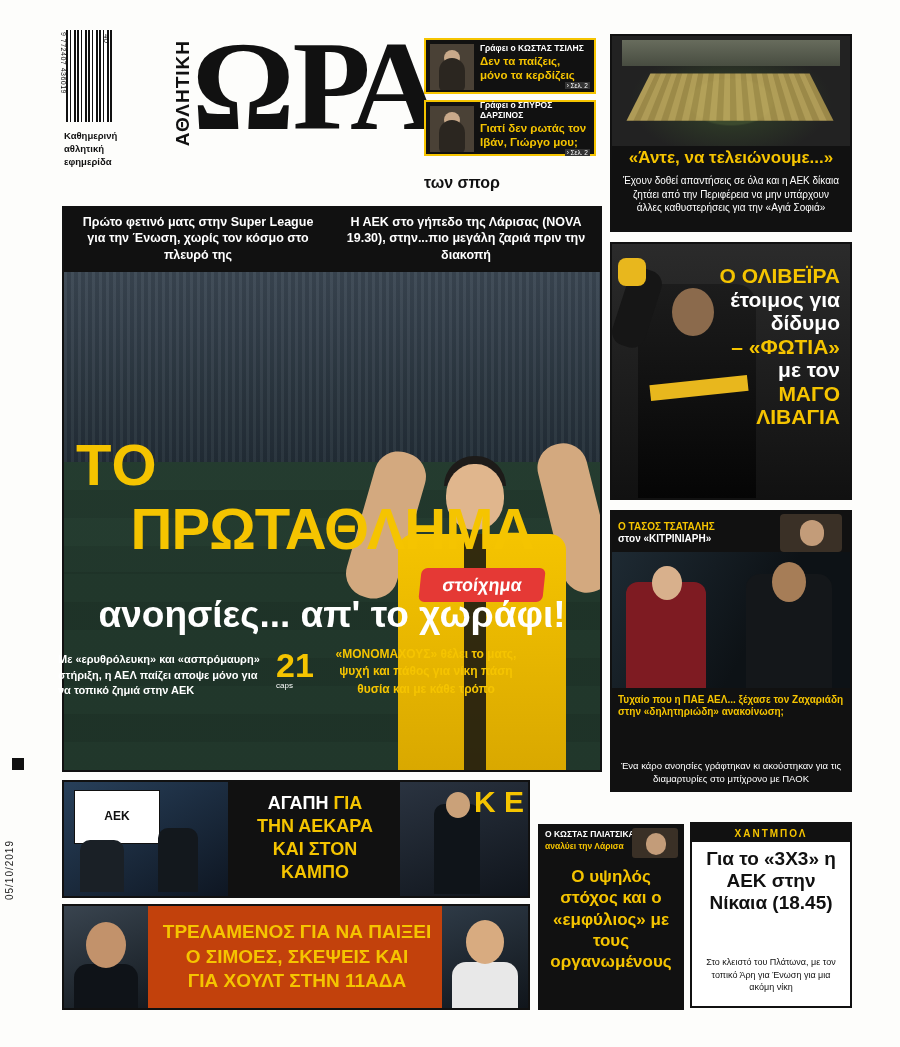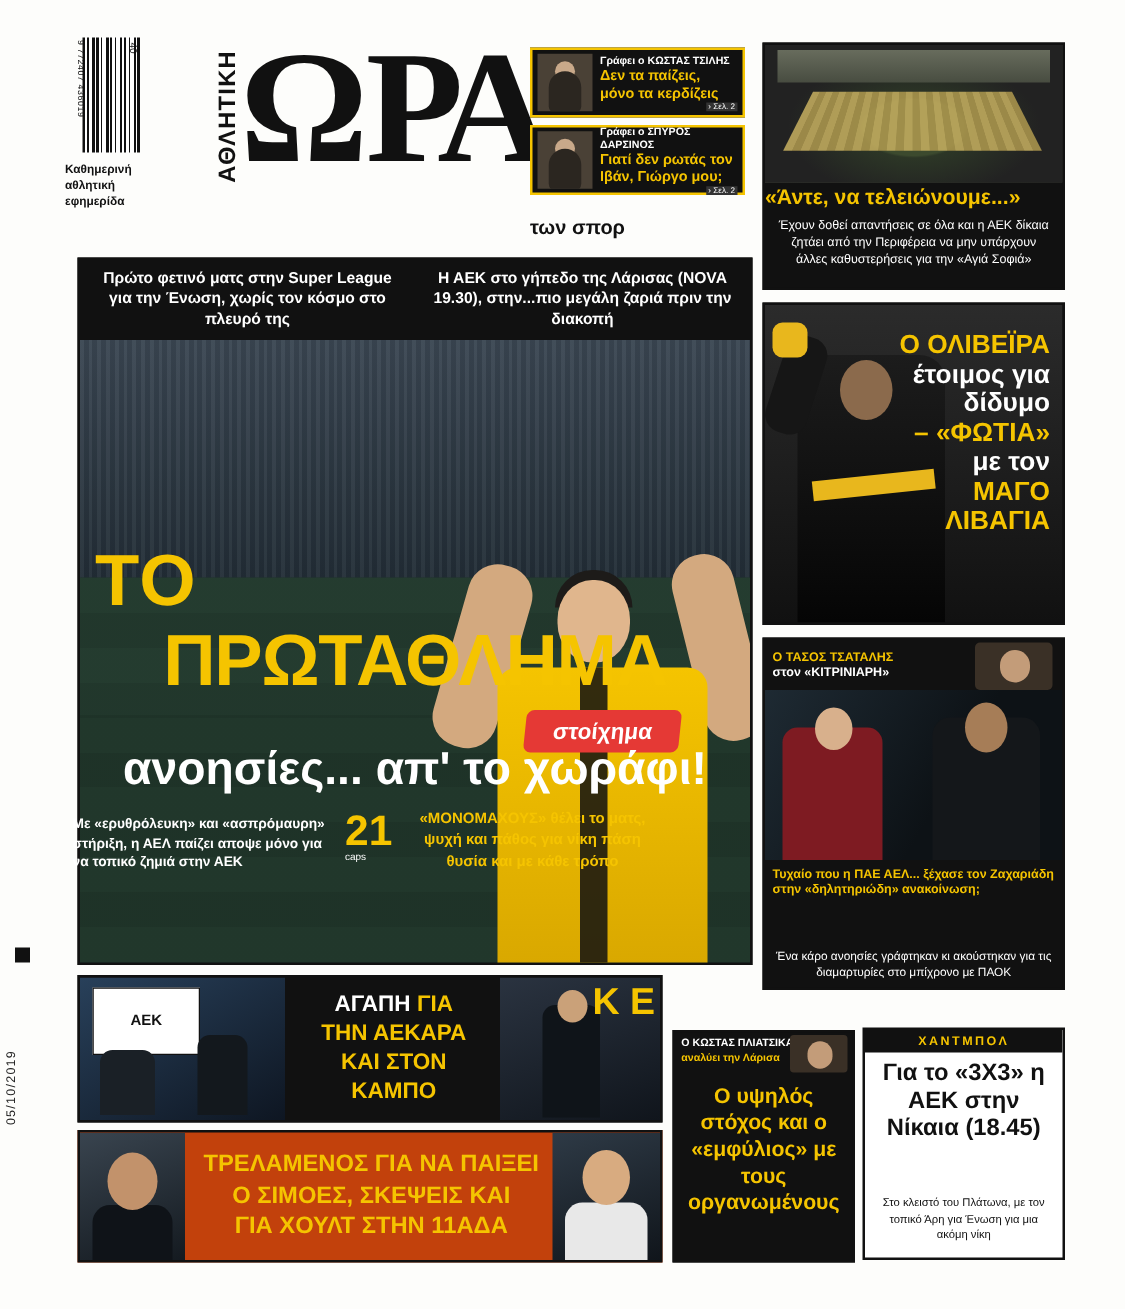--- a/index.html
+++ b/index.html
@@ -33,21 +33,21 @@
   }
   .barcode-num {
     position:absolute; left:8px; top:10px; writing-mode: vertical-rl;
     font-size:7px; color:#111; letter-spacing:.5px;
   }
   .barcode-num2 {
     position:absolute; left:50px; top:12px; writing-mode: vertical-rl;
     font-size:8px; color:#111;
   }
   .sub-left {
-    position:absolute; left:0px; top:108px; width:104px;
+    position:absolute; left:12px; top:108px; width:104px;
     font-size:9.5px; font-weight:bold; line-height:1.35; color:#111; text-align:left;
   }
   .athl {
     position:absolute; left:120px; top:18px; writing-mode: vertical-rl; transform:rotate(180deg);
     font-size:19px; font-weight:bold; letter-spacing:1px; color:#111;
   }
   .ora {
     position:absolute; left:140px; top:10px;
     font-size:128px; line-height:108px; font-weight:bold; color:#111;
     font-family:"Liberation Serif", serif; letter-spacing:-2px;
@@ -57,21 +57,21 @@
   }
   .date-bar {
     position:absolute; left:196px; top:186px; width:346px; height:16px;
     background:#111; color:#fff; font-size:10px; font-weight:bold;
     display:flex; align-items:center; justify-content:center; letter-spacing:.2px;
   }
 
   
   .col-box {
     position:absolute; background:#111; border:2px solid #f5c400;
-    display:flex; gap:6px; padding:4px;align-items:center;
+    display:flex; gap:6px; padding:4px;
   }
   .col-box .photo { width:44px; height:46px; background:#4a4136; flex:0 0 44px; position:relative; overflow:hidden; }
   .col-box .photo::after{
     content:""; position:absolute; left:9px; top:14px; width:26px; height:34px; border-radius:13px 13px 6px 6px;
     background:#2b2620;
   }
   .col-box .photo::before{
     content:""; position:absolute; left:14px; top:6px; width:16px; height:16px; border-radius:50%; background:#c9a98a;
   }
   .col-txt { flex:1; display:flex; flex-direction:column; justify-content:center; }
@@ -94,21 +94,21 @@
   .stadium::after{
     content:""; position:absolute; left:28px; top:30px; width:180px; height:56px;
     background: repeating-linear-gradient(90deg,#c8b060 0 6px,#b09a4e 6px 12px);
     opacity:.85; transform: perspective(120px) rotateX(34deg);
   }
   .stadium::before{
     content:""; position:absolute; left:10px; top:4px; width:218px; height:26px;
     background:linear-gradient(#6f7463,#4c5144); opacity:.9;
   }
   .rbox1-title{
-    position:absolute; left:0; top:112px; width:238px; 
+    position:absolute; left:0; top:112px; width:238px; text-align:center;
     font-size:17px; font-weight:bold; color:#f5c400;
   }
   .rbox1-text{
     position:absolute; left:8px; top:138px; width:222px; text-align:center;
     font-size:10px; line-height:1.35; color:#fff;
   }
 
   #rbox2 { left:610px; top:242px; width:242px; height:258px; background:#111; }
   .oliv-photo{
     position:absolute; left:0; top:0; width:238px; height:254px;

